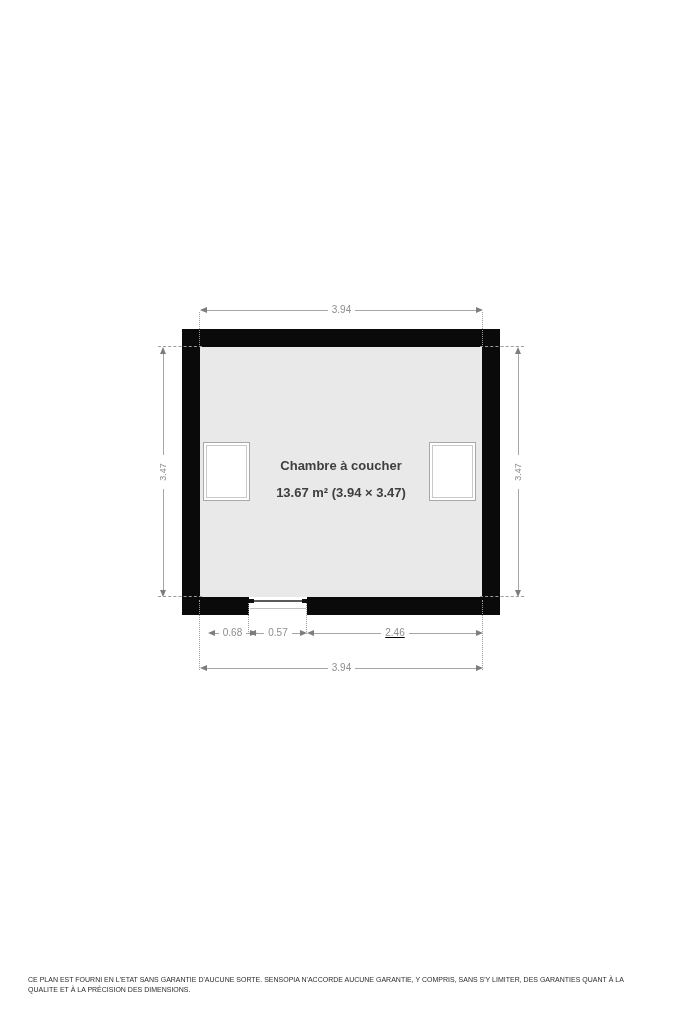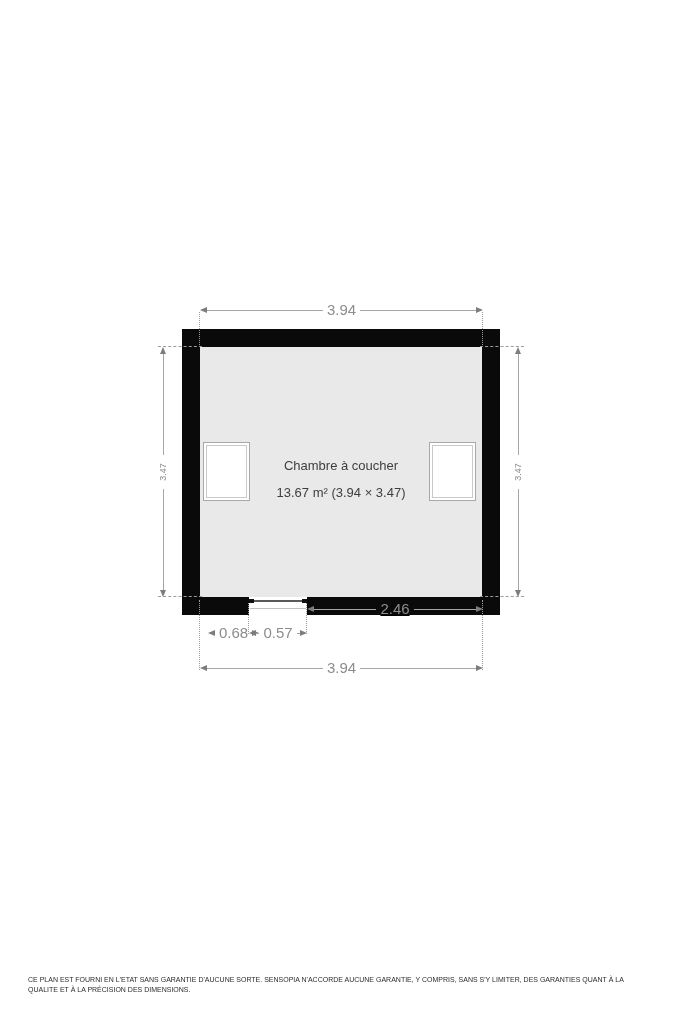--- a/index.html
+++ b/index.html
@@ -28,36 +28,36 @@
   .skylight {
     position:absolute; top:442px; width:47px; height:59px;
     background:#ffffff; border:1px solid #a8a8a8;
   }
   .skylight .inner { position:absolute; inset:2px; border:1px solid #c9c9c9; background:#ffffff; }
   .skylight.left { left:203px; }
   .skylight.right { left:429px; }
 
   .room-label {
     position:absolute; left:200px; top:456px; width:282px;
-    text-align:center; color:#3e3e3e;
+    text-align:center; color:#3e3e3e;font-weight:bold;
   }
   .room-label .name { font-size:13px; line-height:19px; }
   .room-label .area { font-size:13px; line-height:19px;margin-top:8px; }
 
   
   .dim-h {
     position:absolute; height:14px; display:flex; align-items:center;
   }
   .dim-v {
     position:absolute; width:14px; display:flex; flex-direction:column; align-items:center;
   }
   .dline-h { flex:1; height:1px; background:#a6a6a6; }
   .dline-v { flex:1; width:1px; background:#a6a6a6; }
   .dlabel {
-    font-size:15px; color:#8d8d8d; padding:0 4px; white-space:nowrap; line-height:14px;text-align:center;
+    font-size:10px; color:#8d8d8d; padding:0 4px; white-space:nowrap; line-height:14px;text-align:center;
   }
   .dlabel-v {
     width:14px; height:34px; display:flex; align-items:center; justify-content:center;
   }
   .dlabel-v .rot {
     transform:rotate(-90deg); font-size:9px; color:#8d8d8d; white-space:nowrap;
   }
   .arr { width:0; height:0; }
   .arr.left  { border-top:3px solid transparent; border-bottom:3px solid transparent; border-right:7px solid #7d7d7d; }
   .arr.right { border-top:3px solid transparent; border-bottom:3px solid transparent; border-left:7px solid #7d7d7d; }
@@ -66,21 +66,21 @@
 
   .ext-v { position:absolute; width:0; border-left:1px dotted #9b9b9b; }
   .ext-h { position:absolute; height:0; border-top:1px dashed #9b9b9b; }
 
   
   #dim-top      { left:200px; top:303px; width:283px; }
   #dim-left     { left:156px; top:347px; height:250px; }
   #dim-right    { left:511px; top:347px; height:250px; }
   #dim-seg1     { left:208px; top:626px; width:49px; }
   #dim-seg2     { left:249px; top:626px; width:58px; }
-  #dim-seg3     { left:307px; top:602px; width:176px;text-decoration:underline; }
+  #dim-seg3     { left:307px; top:626px; width:176px;text-decoration:underline; }
   #dim-bottom   { left:200px; top:661px; width:283px; }
 
   #ext-top-l    { left:199px; top:312px; height:35px; }
   #ext-top-r    { left:482px; top:312px; height:35px; }
   #ext-left-t   { left:158px; top:346px; width:44px; }
   #ext-left-b   { left:158px; top:596px; width:44px; }
   #ext-right-t  { left:480px; top:346px; width:44px; }
   #ext-right-b  { left:480px; top:596px; width:44px; }
   #ext-bot-1    { left:199px; top:600px; height:70px; }
   #ext-bot-2    { left:248px; top:603px; height:31px; }

